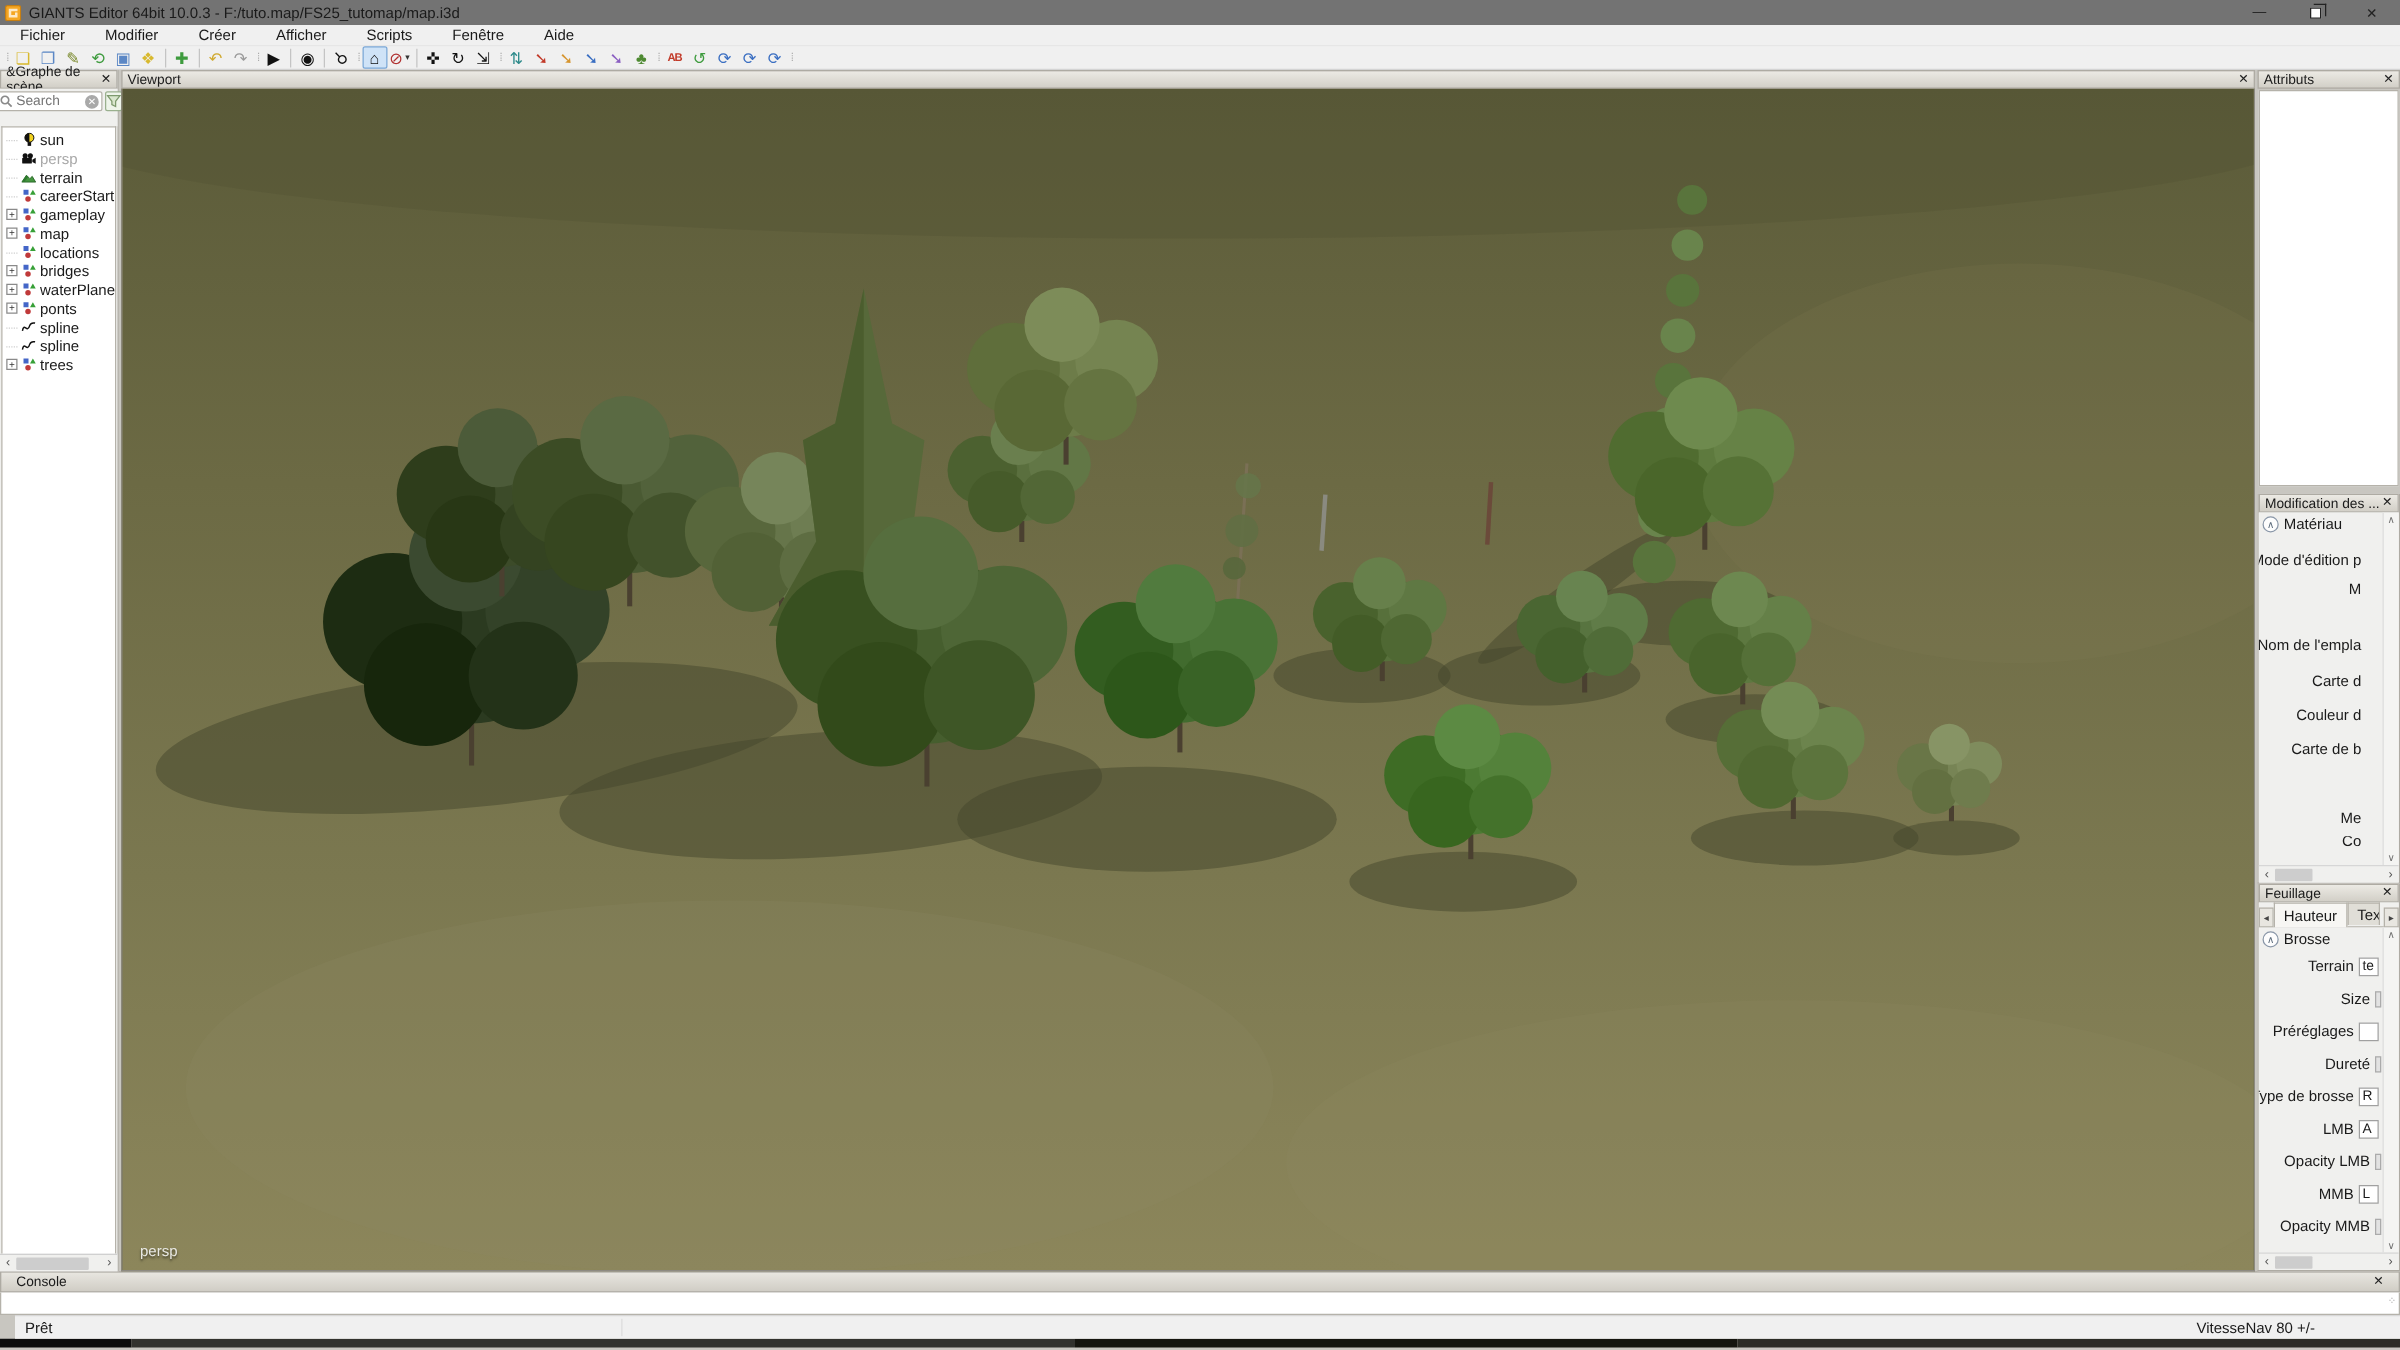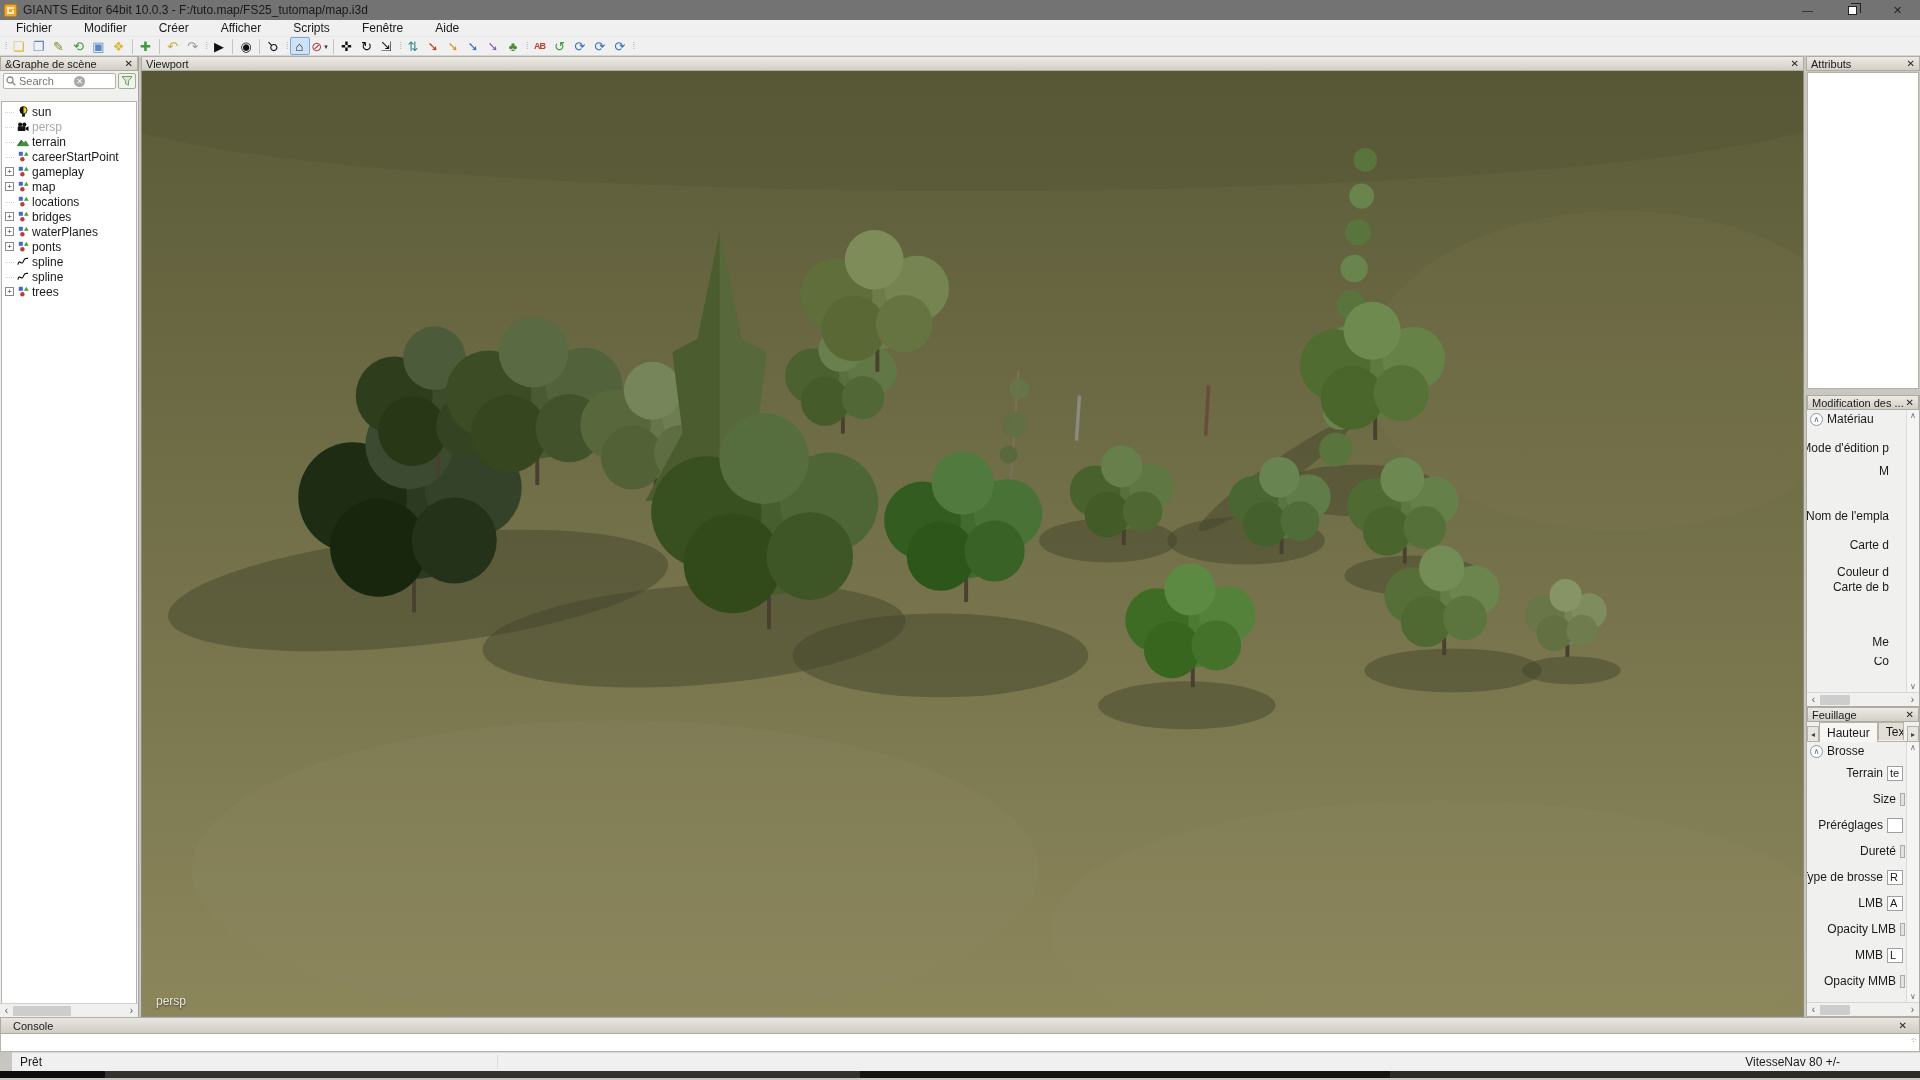--- a/index.html
+++ b/index.html
@@ -25,21 +25,21 @@
   .tb-icon .dd { font-size:7px; color:#333; margin-left:2px; }
   .tb-sep { width:1px; height:15px; background:#c4c4c4; margin:0 3px; }
   .tb-grip { color:#a8a8a8; font-size:9px; margin:0 3px; letter-spacing:-2px; }
   .tb-ab { font-size:9px; font-weight:bold; letter-spacing:-1px; }
   
   .main { height:961px; display:flex; background:#c8c6c0; }
   .panel-header { height:15px; background:linear-gradient(#eceae4,#d2cfc7); border:1px solid #aeaba3;
     display:flex; align-items:center; padding:0 4px; font-size:11px; flex:none; }
   .close-x { margin-left:auto; font-size:10px; font-weight:bold; color:#222; }
   
-  .left-panel { width:139px; flex:none; background:#f0f0ee; display:flex; flex-direction:column; border-right:1px solid #a9a69e; }
+  .left-panel { width:95px; flex:none; background:#f0f0ee; display:flex; flex-direction:column; border-right:1px solid #a9a69e; }
   .search-row { display:flex; align-items:center; padding:2px 2px 12px 3px; gap:2px; background:#f0f0ee;justify-content:center; }
   .search-box { flex:1; height:16px; background:#fff; border:1px solid #b5b2aa; border-radius:2px; display:flex; align-items:center; padding:0 2px; gap:3px; }
   .search-box input { border:none; outline:none; width:52px; font-size:11px; font-family:inherit; color:#333; background:transparent; }
   .clear-btn { width:11px; height:11px; border-radius:50%; background:#a9a9a9; color:#fff; font-size:8px; display:flex; align-items:center; justify-content:center; }
   .filter-btn { width:18px; height:16px; border:1px solid #9ab08e; background:#eef4ea; border-radius:2px; display:flex; align-items:center; justify-content:center; }
   .tree-area { flex:1; background:#fff; border:1px solid #b5b2aa; border-bottom:none; margin:0 1px; overflow:hidden; padding-top:2px; }
   .tree-row { height:15px; display:flex; align-items:center; padding-left:3px; gap:3px; white-space:nowrap; }
   .tree-exp { width:9px; height:9px; border:1px solid #8a8a8a; background:#fff; font-size:8px; line-height:7px; text-align:center; color:#333; flex:none; }
   .tree-noexp { width:9px; flex:none; border-top:1px dotted #cfcfcf; margin-top:1px;}
   .tree-ico { width:12px; height:12px; flex:none; display:flex; align-items:center; justify-content:center; }
@@ -76,21 +76,21 @@
   .tab.active { background:#f7f6f3; height:20px; }
   .tab.cut { max-width:26px; overflow:hidden; }
   
   .console-header { height:17px; background:linear-gradient(#e8e6e0,#d0cdc5); border:1px solid #aeaba3; display:flex; align-items:center; padding:0 12px; font-size:11px; }
   .console-body { height:18px; background:#fff; border:1px solid #b5b2aa; border-top:none; position:relative; }
   .grip-dots { position:absolute; right:2px; top:2px; color:#9a9a9a; font-size:8px; }
   
   .statusbar { height:19px; background:#f0f0f0; border-top:1px solid #d8d8d8; display:flex; align-items:center; position:relative;margin-left:12px; }
   .status-left { padding-left:8px; font-size:12px; }
   .status-sep { position:absolute; left:485px; top:2px; bottom:2px; width:1px; background:#dcdcdc; }
-  .status-right { position:absolute; right:80px; font-size:12px; }
+  .status-right { position:absolute; right:68px; font-size:12px; }
   
   .bottomstrip { height:7px; display:flex; }
   .bottomstrip div { height:100%; }
 </style>
 </head>
 <body>
 
 <div class="titlebar">
   <svg class="app-icon" viewBox="0 0 13 13">
     <rect x="0.5" y="0.5" width="12" height="12" rx="1.5" fill="#f5a623" stroke="#c77f12"></rect>
@@ -572,21 +572,21 @@
             </div>
             <div class="prow" style="margin-top: 30px;">
               <span class="lbl">Nom de l'empla</span>
             </div>
             <div class="prow" style="margin-top: 14px;">
               <span class="lbl">Carte d</span>
             </div>
             <div class="prow" style="margin-top: 12px;">
               <span class="lbl">Couleur d</span>
             </div>
-            <div class="prow" style="">
+            <div class="prow" style="margin-top: 12px;">
               <span class="lbl">Carte de b</span>
             </div>
             <div class="prow" style="margin-top: 40px;">
               <span class="lbl">Me</span>
             </div>
             <div class="prow clip" style="margin-top: 8px;">
               <span class="lbl">Co</span>
             </div>
           </div>
         <div class="vscroll">

